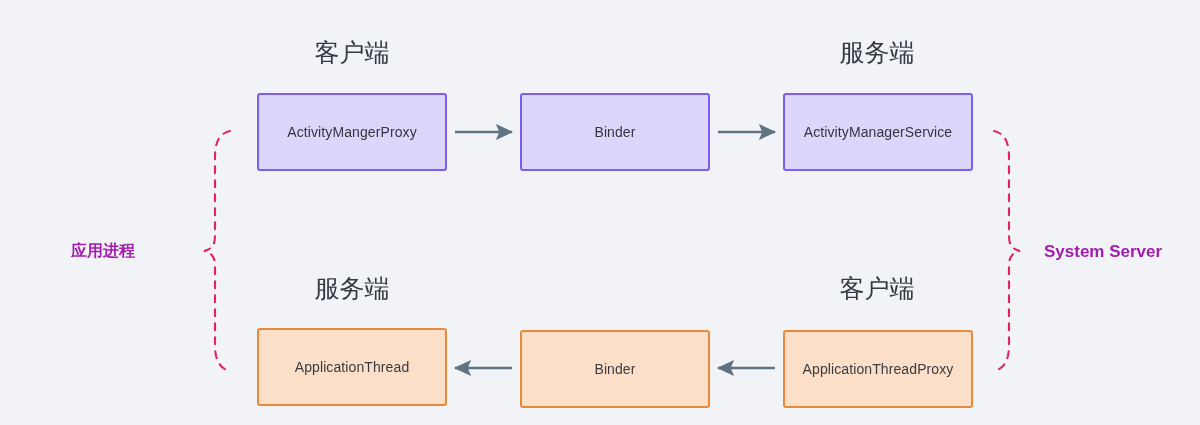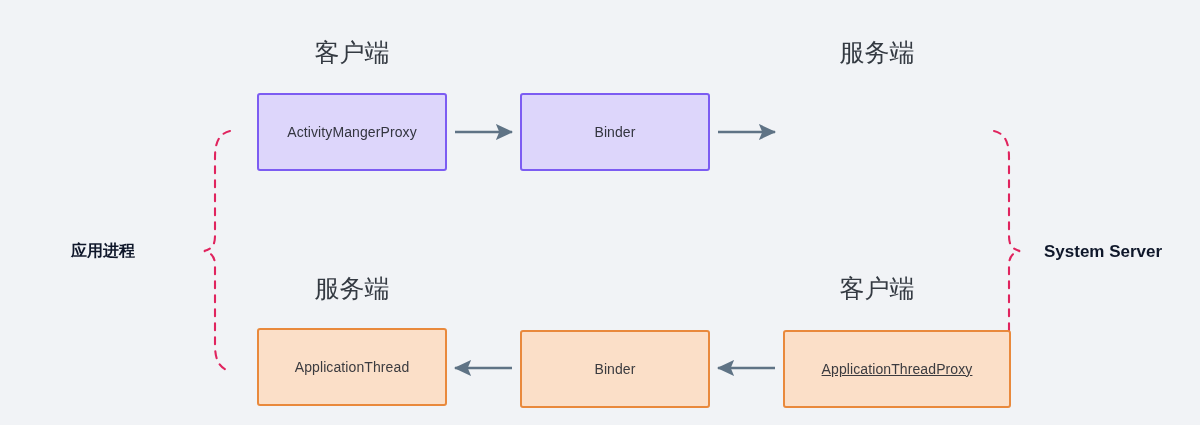--- a/index.html
+++ b/index.html
@@ -58,21 +58,21 @@
     color: #343a42;
     line-height: 1;
     white-space: nowrap;
     text-align: center;
     font-family: "DejaVu Sans", "Liberation Sans", sans-serif;
   }
   .brace-label {
     position: absolute;
     font-size: 17px;
     font-weight: bold;
-    color: #0f172a;
+    color: #a21caf;
     line-height: 1;
     white-space: nowrap;
   }
   .brace-label.cjk {
     font-family: "DejaVu Sans", "Liberation Sans", sans-serif;
     font-size: 16px;
   }
 </style>
 </head>
 <body>
@@ -125,28 +125,29 @@
   </svg>
 
   <div class="group-heading" style="left:240px; top:40px; width:200px;">客户端</div>
 
   <div class="group-heading" style="left:765px; top:40px; width:200px;">服务端</div>
 
   <div class="node purple" style="left:245px; top:93px; width:190px; height:78px;">ActivityMangerProxy</div>
 
   <div class="node purple" style="left:508px; top:93px; width:190px; height:78px;">Binder</div>
 
+  <div class="node purple" style="left:771px; top:93px; width:190px; height:78px;">ActivityManagerService</div>
 
   <div class="brace-label cjk" style="left:59px; top:243px;">应用进程</div>
 
   <div class="brace-label" style="left:1032px; top:243px;text-align:right;">System Server</div>
 
   <div class="group-heading" style="left:240px; top:276px; width:200px;">服务端</div>
 
   <div class="group-heading" style="left:765px; top:276px; width:200px;">客户端</div>
 
   <div class="node orange" style="left:245px; top:328px; width:190px; height:78px;">ApplicationThread</div>
 
   <div class="node orange" style="left:508px; top:330px; width:190px; height:78px;">Binder</div>
 
-  <div class="node orange" style="left:771px; top:330px; width:228px; height:78px;text-decoration:underline;">ApplicationThreadProxy</div>
+  <div class="node orange" style="left:771px; top:330px; width:190px; height:78px;">ApplicationThreadProxy</div>
 
 </div>
 
 </body></html>

